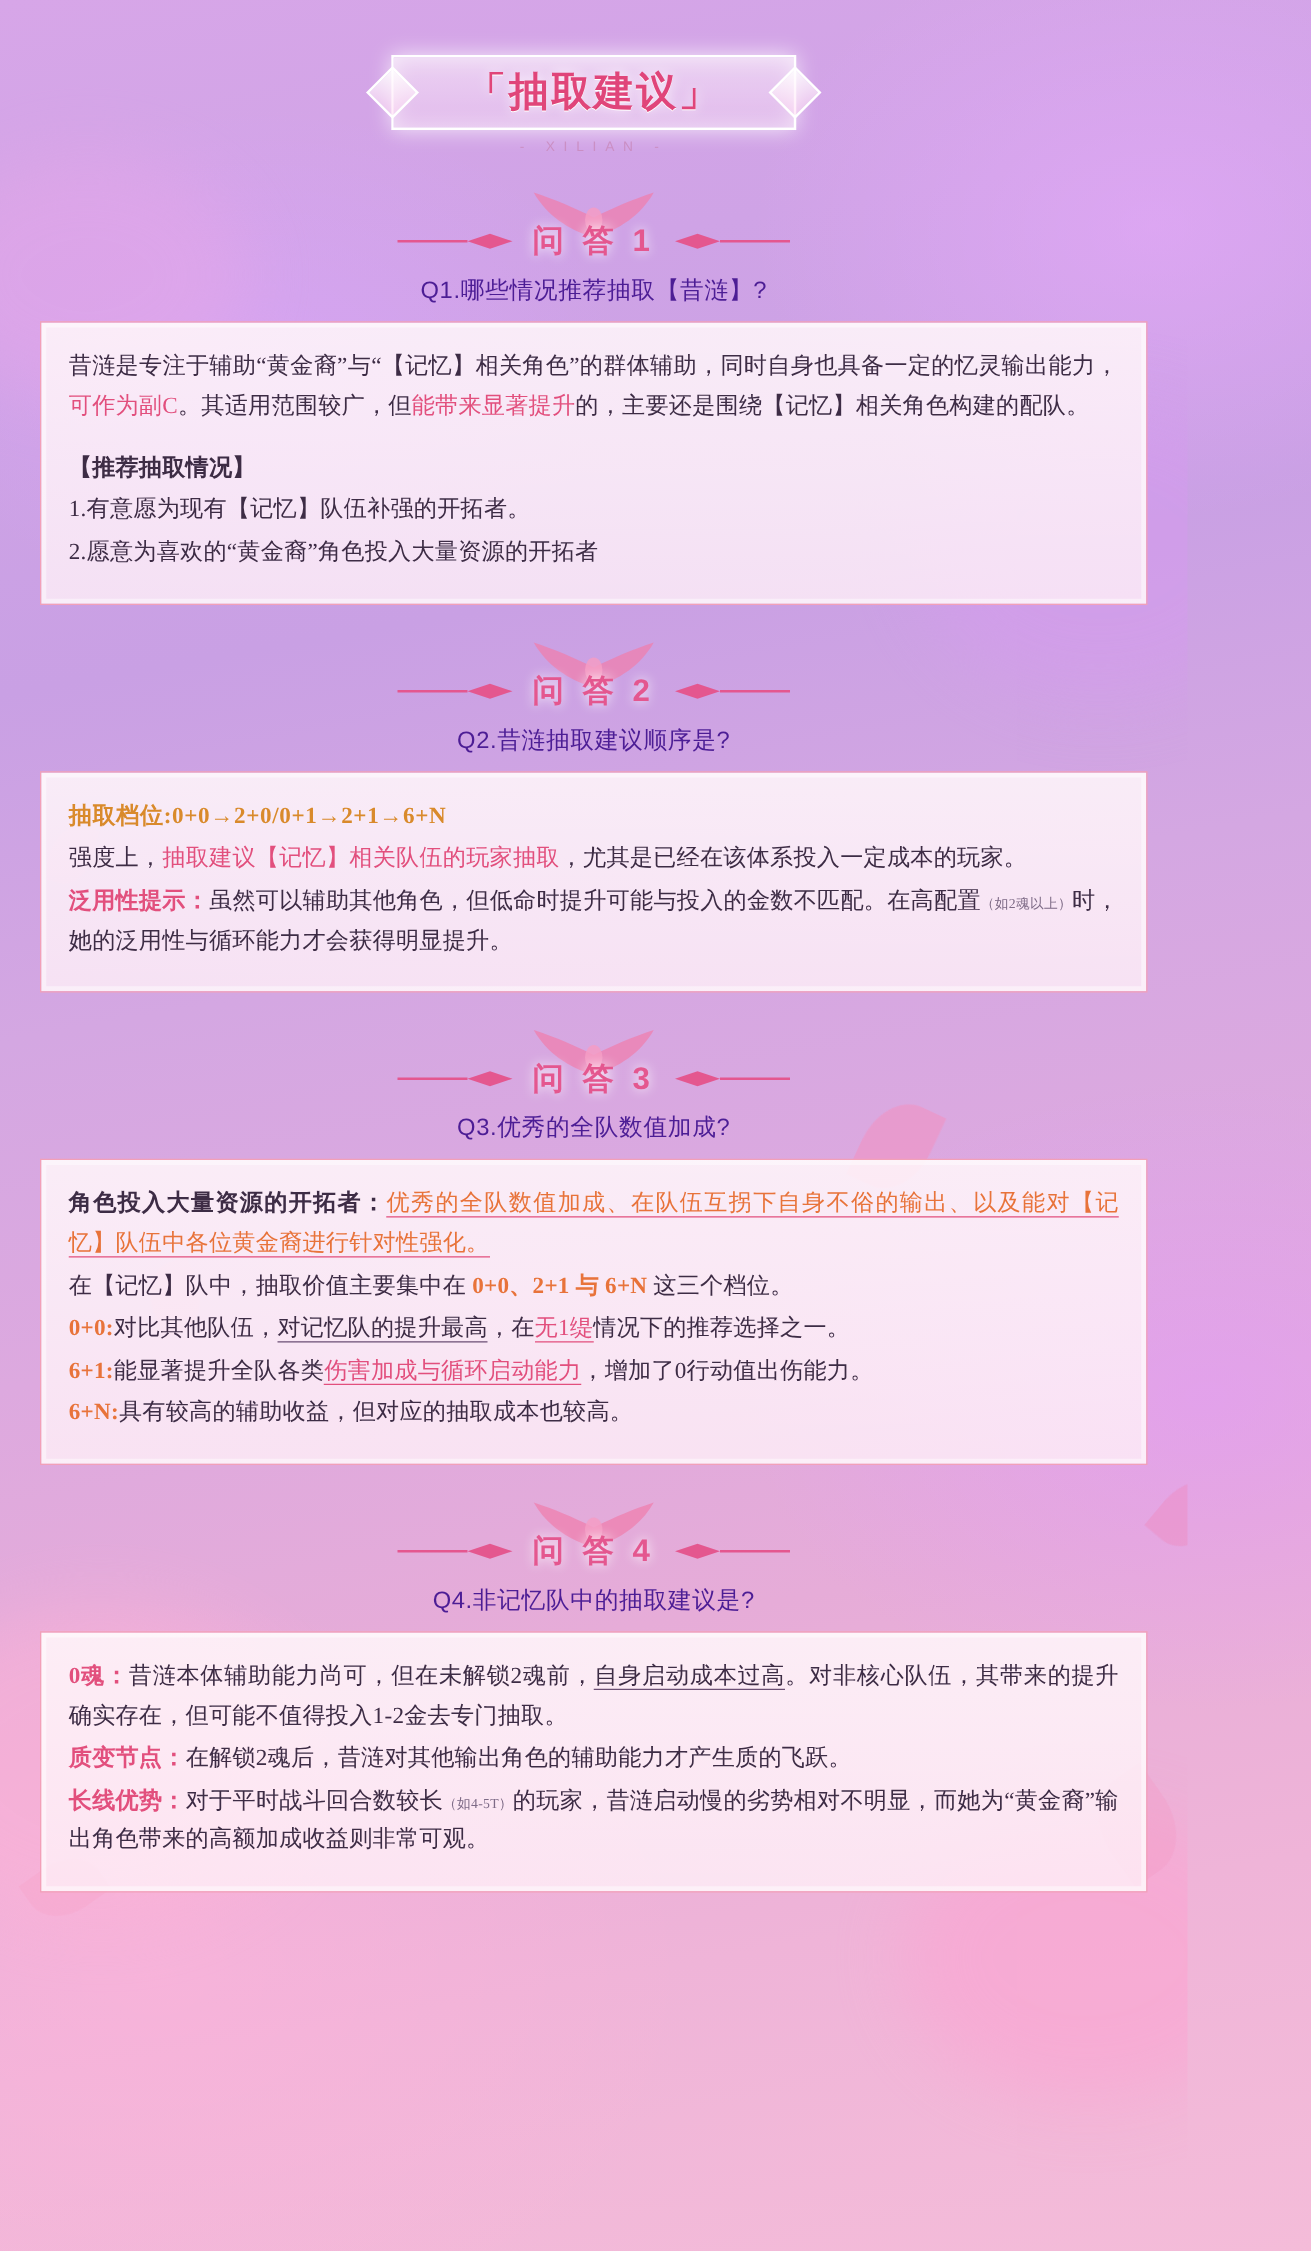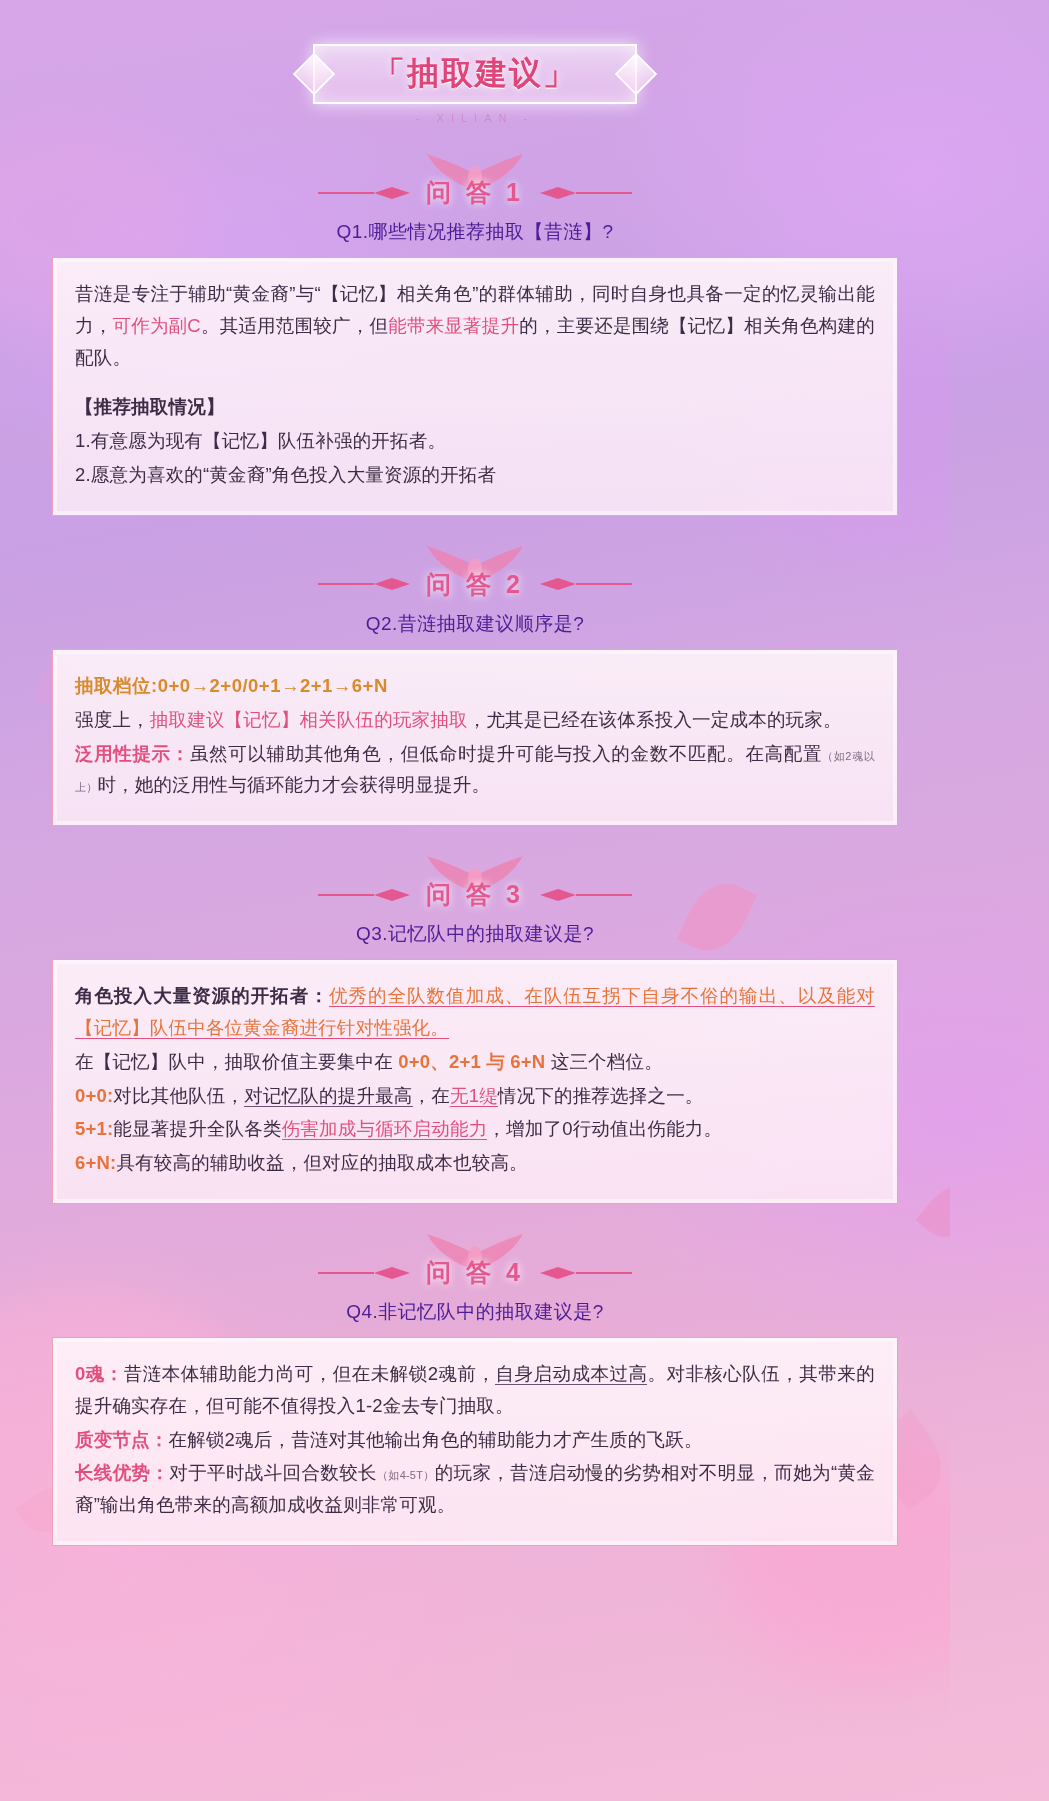--- a/index.html
+++ b/index.html
@@ -35,21 +35,21 @@
     position: absolute;
     border-radius: 50%;
     filter: blur(28px);
     opacity: 0.45;
   }
   .page {
     position: relative;
     width: 950px;
     height: 1801px;
     box-sizing: border-box;
-    padding: 0 52px;
+    padding: 0 32px;
   }
   
   .banner-wrap {
     padding-top: 44px;
     display: flex;
     flex-direction: column;
     align-items: center;
   }
   .banner {
     position: relative;
@@ -133,20 +133,21 @@
     letter-spacing: 0.5px;
   }
   
   .card {
     margin-top: 12px;
     border: 1.5px solid #f2a0b8;
     background: linear-gradient(180deg, rgba(255,246,250,0.88) 0%, rgba(255,240,248,0.80) 100%);
     box-shadow: inset 0 0 0 4px rgba(255,255,255,0.45);
     padding: 20px 22px 22px 22px;
     position: relative;
+    font-family: Liberation Serif, serif;
   }
   .card p {
     margin: 0 0 2px 0;
     font-size: 18.5px;
     line-height: 1.72;
     color: #3d2c45;
     text-align: justify;
     letter-spacing: 0.2px;
   }
   .card p.spaced { margin-top: 18px; }
@@ -258,28 +259,28 @@
         <svg class="orn" viewBox="0 0 96 16">
           <path d="M2 8 H58" stroke="#e4578f" stroke-width="2" fill="none"></path>
           <path d="M58 8 L76 2 L94 8 L76 14 Z" fill="#e4578f"></path>
         </svg>
         <span class="sec-title">问 答 3</span>
         <svg class="orn" viewBox="0 0 96 16">
           <path d="M94 8 H38" stroke="#e4578f" stroke-width="2" fill="none"></path>
           <path d="M38 8 L20 2 L2 8 L20 14 Z" fill="#e4578f"></path>
         </svg>
       </div>
-      <div class="q-line">Q3.记忆队中的抽取建议是?</div>
+      <div class="q-line">Q3.优秀的全队数值加成?</div>
     </div>
 
     <div class="card">
       <p><span class="dark-b">角色投入大量资源的开拓者：</span><span class="orange-n ul-rose">优秀的全队数值加成、在队伍互拐下自身不俗的输出、以及能对【记忆】队伍中各位黄金裔进行针对性强化。</span></p>
       <p>在【记忆】队中，抽取价值主要集中在 <span class="orange">0+0、2+1 与 6+N</span> 这三个档位。</p>
       <p><span class="orange">0+0:</span>对比其他队伍，<span class="ul-dark">对记忆队的提升最高</span>，在<span class="rose ul-rose">无1缇</span>情况下的推荐选择之一。</p>
-      <p><span class="orange">5+1:</span>能显著提升全队各类<span class="rose ul-rose">伤害加成与循环启动能力</span>，增加了0行动值出伤能力。</p>
+      <p><span class="orange">6+1:</span>能显著提升全队各类<span class="rose ul-rose">伤害加成与循环启动能力</span>，增加了0行动值出伤能力。</p>
       <p><span class="orange">6+N:</span>具有较高的辅助收益，但对应的抽取成本也较高。</p>
     </div>
   </div>
 
   <div class="section">
     <div class="sec-head">
       <div class="sec-crown">
         <svg width="120" height="42" viewBox="0 0 120 42">
           <path d="M60 40 C40 34 22 22 12 4 C30 10 44 16 60 24 C76 16 90 10 108 4 C98 22 80 34 60 40 Z" fill="#ef7fae" opacity="0.75"></path>
           <ellipse cx="60" cy="26" rx="7" ry="10" fill="#f49cc4" opacity="0.85"></ellipse>

